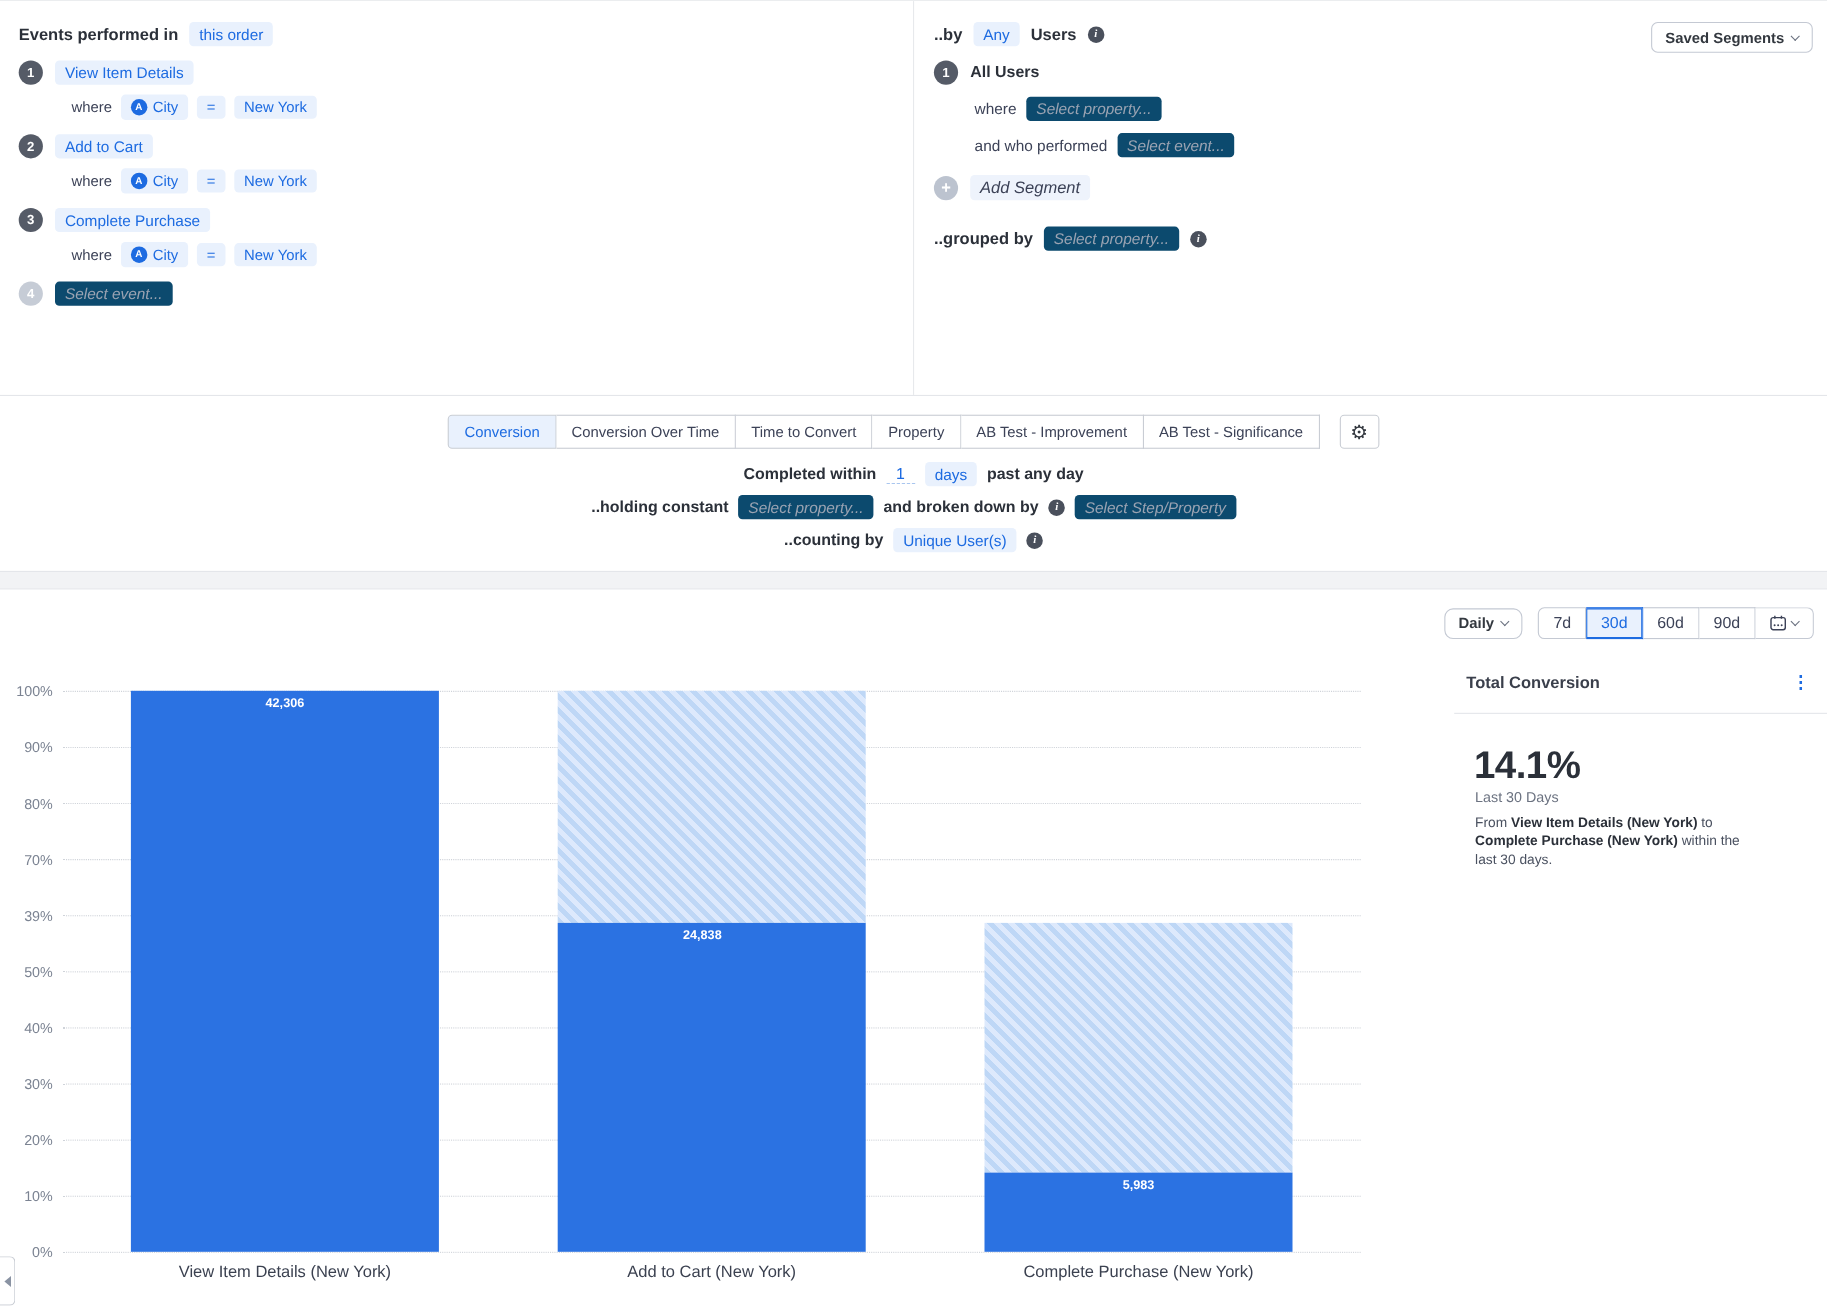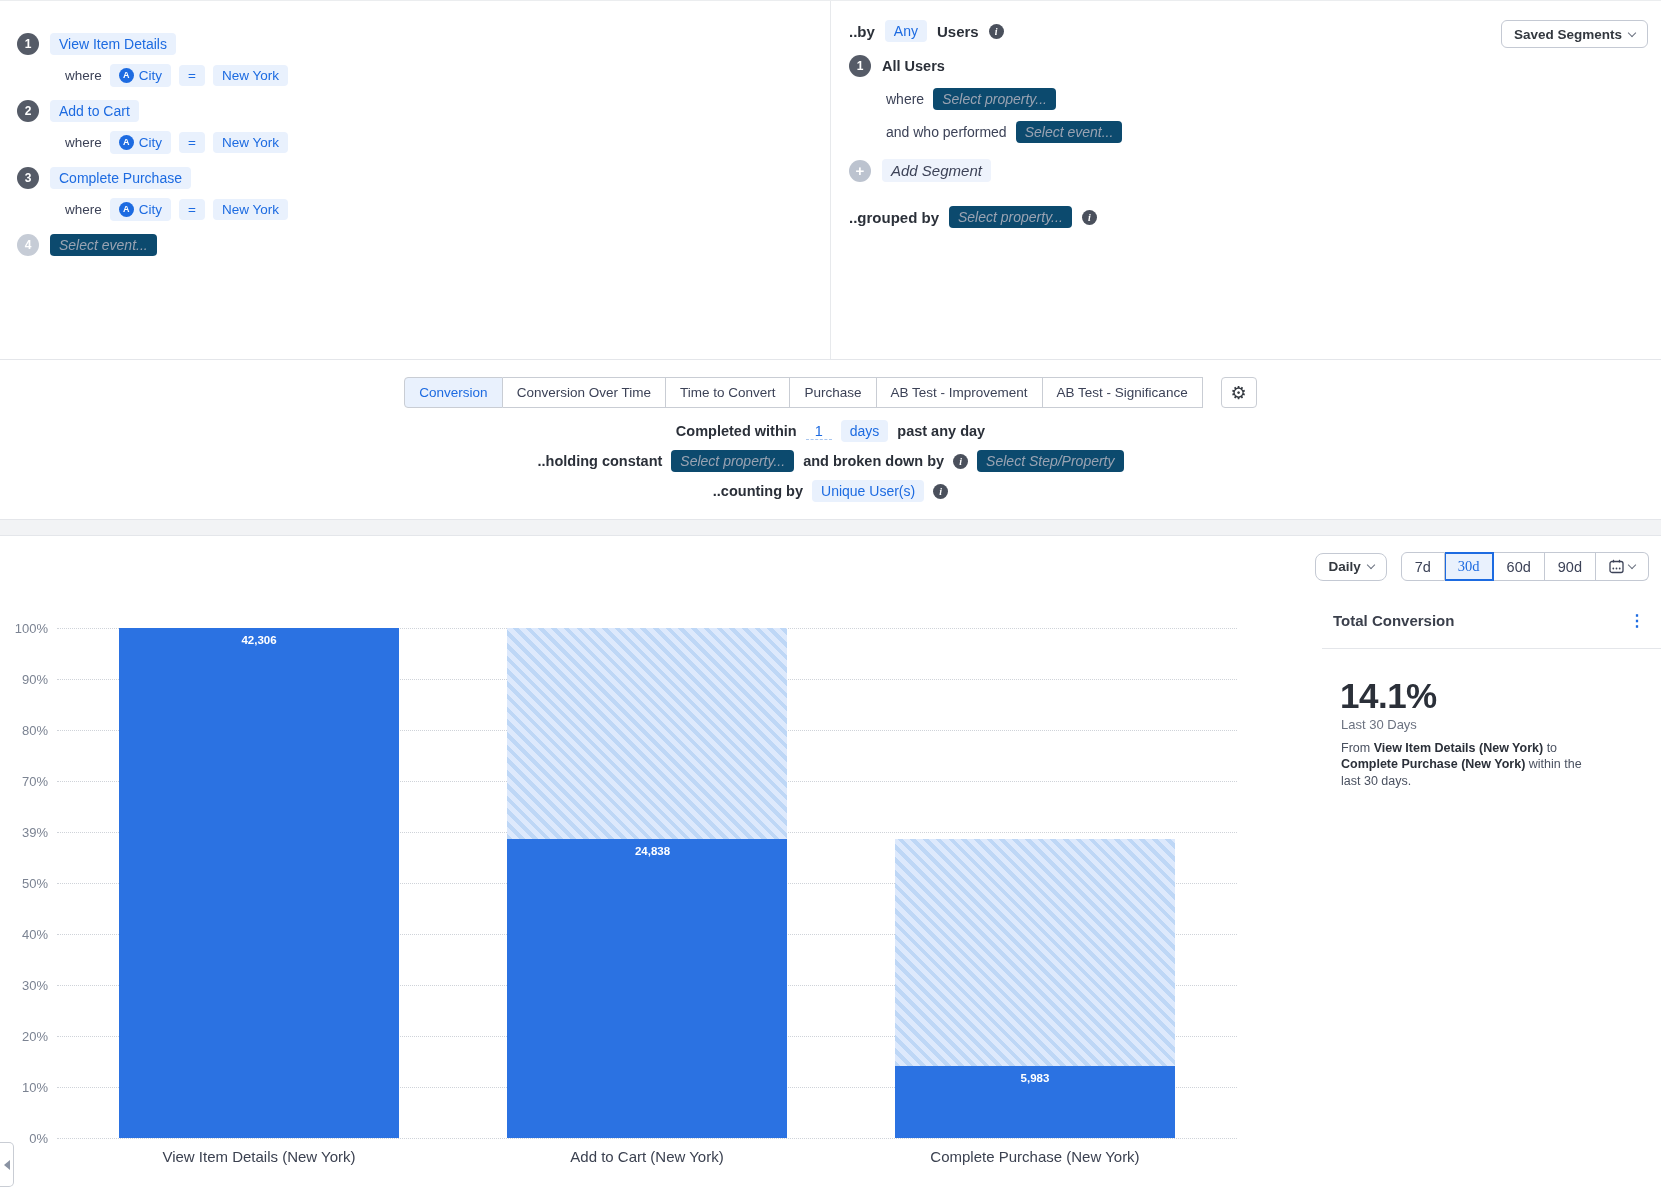--- a/index.html
+++ b/index.html
@@ -47,21 +47,21 @@
   .band { position:absolute; top:518px; left:0; width:1661px; height:17px; background:#f2f3f5; border-top:1px solid #e4e6ea; border-bottom:1px solid #e4e6ea; }
   
   .chart-section { position:absolute; top:535px; left:0; width:1661px; height:658px; background:#fff; }
   .toolbar-left { position:absolute; left:17px; top:13px; display:flex; gap:10px; }
   .toolbar-right { position:absolute; right:12px; top:16px; display:flex; align-items:center; gap:14px; }
   .daily-btn { border-radius:8px; }
   .seg-group { display:flex; }
   .seg-cell { height:29px; display:flex; align-items:center; justify-content:center; padding:0 13px; font-size:14.5px; color:#3c4257; background:#fff; border:1px solid #c4c9d3; border-left:none; cursor:pointer; }
   .seg-cell:first-child { border-left:1px solid #c4c9d3; border-radius:6px 0 0 6px; }
   .seg-cell:last-child { border-radius:0 6px 6px 0; }
-  .seg-cell.selected { background:#e9f1fd; color:#1d6be1; box-shadow:inset 0 0 0 1px #1d6be1; border-color:#1d6be1;font-family:Liberation Serif, serif; }
+  .seg-cell.selected { background:#e9f1fd; color:#1d6be1; box-shadow:inset 0 0 0 1px #1d6be1; border-color:#1d6be1; }
   .plot { position:absolute; inset:0; }
   .gridline { position:absolute; border-top:1px dotted #cfd3d9; height:0; }
   .tick { position:absolute; width:48px; text-align:right; font-size:13px; color:#7b8392; }
   .bar-solid { position:absolute; background:#2b72e2; }
   .bar-hatch { position:absolute; background:repeating-linear-gradient(45deg,#bed7f6 0 4px,#dde9fc 4px 9px); }
   .bar-value { position:absolute; text-align:center; color:#fff; font-size:11.5px; font-weight:700; }
   .x-label { position:absolute; text-align:center; font-size:15px; color:#3b4150; }
   
   .summary { position:absolute; left:1322px; top:0; width:339px; }
   .summary-title-row { position:absolute; top:76px; left:11px; right:16px; display:flex; align-items:center; justify-content:space-between; }
@@ -76,20 +76,24 @@
   .collapse-handle { position:absolute; left:0; top:1141px; width:14px; height:45px; background:#fff; border:1px solid #c9cdd4; border-left:none; border-radius:0 5px 5px 0; display:flex; align-items:center; justify-content:center; cursor:pointer; }
   .tri-left { width:0; height:0; border-top:5px solid transparent; border-bottom:5px solid transparent; border-right:6px solid #8a93a3; }
   .cal-svg { display:block; }
 </style>
 </head>
 <body>
 
 <div class="query-section">
 
   <div class="query-left">
+    <div class="hdr-row">
+      <span class="bold-label">Events performed in</span>
+      <span class="chip">this order</span>
+    </div>
 
     <div class="step-row">
       <span class="step-circle">1</span>
       <span class="chip">View Item Details</span>
     </div>
     <div class="where-row">
       <span>where</span>
       <span class="chip">
           <span class="prop-icon">A</span>
           <span>City</span>
@@ -168,21 +172,21 @@
     <span>Saved Segments</span>
       <span class="chev"></span>
   </button>
 </div>
 
 <div class="controls-section">
   <div class="tabs-row">
     <div class="tab selected">Conversion</div>
     <div class="tab">Conversion Over Time</div>
     <div class="tab">Time to Convert</div>
-    <div class="tab">Purchase</div>
+    <div class="tab">Property</div>
     <div class="tab">AB Test - Improvement</div>
     <div class="tab">AB Test - Significance</div>
     <div class="gear-btn">⚙</div>
   </div>
 
   <div class="ctl-row">
     <span class="ctl-bold">Completed within</span>
     <input class="days-input" value="1" style="">
     <span class="chip">days</span>
     <span class="ctl-bold">past any day</span>
@@ -253,21 +257,21 @@
       <div class="tick" style="left: 0px; top: 493px;">20%</div>
       <div class="gridline" style="left: 57px; width: 1180px; top: 551px;"></div>
       <div class="tick" style="left: 0px; top: 544px;">10%</div>
       <div class="gridline" style="left: 57px; width: 1180px; top: 602px;"></div>
       <div class="tick" style="left: 0px; top: 595px;">0%</div>
       <div class="bar-solid" style="left: 119px; width: 280px; top: 92px; height: 510px; background: rgb(43, 114, 226);"></div>
       <div class="bar-value" style="left: 119px; width: 280px; top: 98px;">42,306</div>
       <div class="x-label" style="left: 79px; width: 360px; top: 612px;">View Item Details (New York)</div>
       <div class="bar-hatch" style="left: 507px; width: 280px; top: 92px; height: 211px;"></div>
       <div class="bar-solid" style="left: 507px; width: 280px; top: 303px; height: 299px; background: rgb(43, 114, 226);"></div>
-      <div class="bar-value" style="left: 501px; width: 303px; top: 309px;">24,838</div>
+      <div class="bar-value" style="left: 487px; width: 303px; top: 309px;">24,838</div>
       <div class="x-label" style="left: 467px; width: 360px; top: 612px;">Add to Cart (New York)</div>
       <div class="bar-hatch" style="left: 895px; width: 280px; top: 303px; height: 227px;"></div>
       <div class="bar-solid" style="left: 895px; width: 280px; top: 530px; height: 72px; background: rgb(43, 114, 226);"></div>
       <div class="bar-value" style="left: 895px; width: 280px; top: 536px;">5,983</div>
       <div class="x-label" style="left: 855px; width: 360px; top: 612px;">Complete Purchase (New York)</div>
     </div>
 
   <div class="summary">
     <div class="summary-title-row">
       <span class="summary-title">Total Conversion</span>

